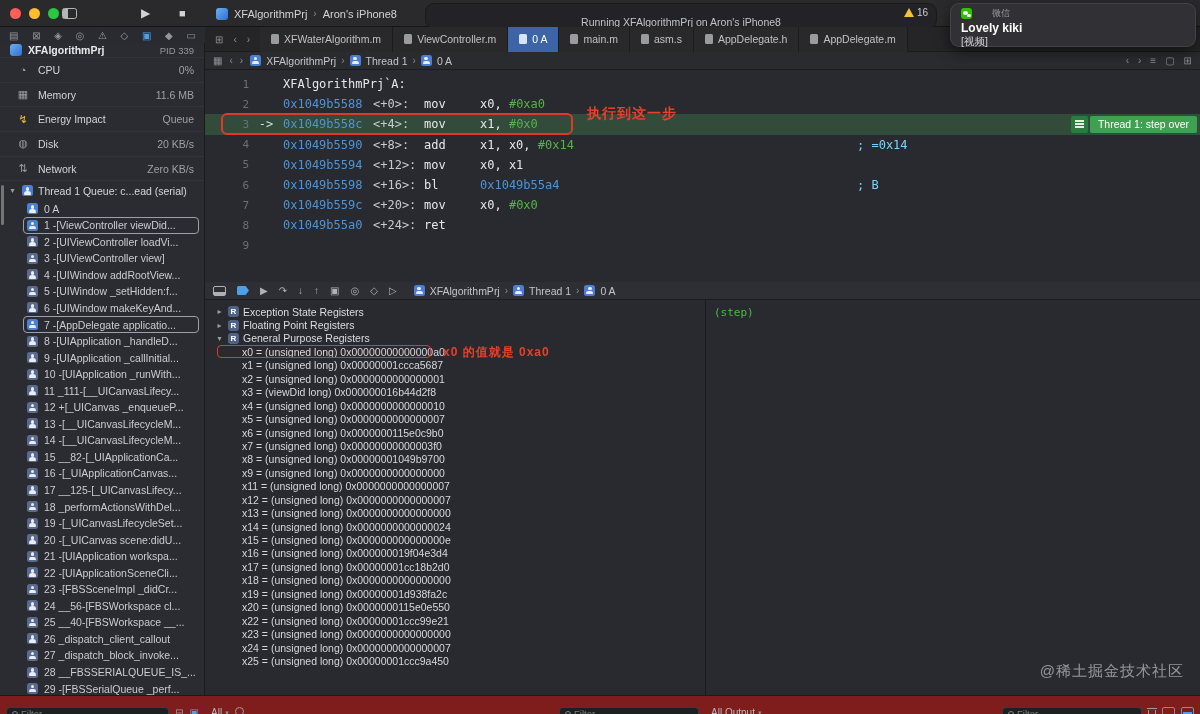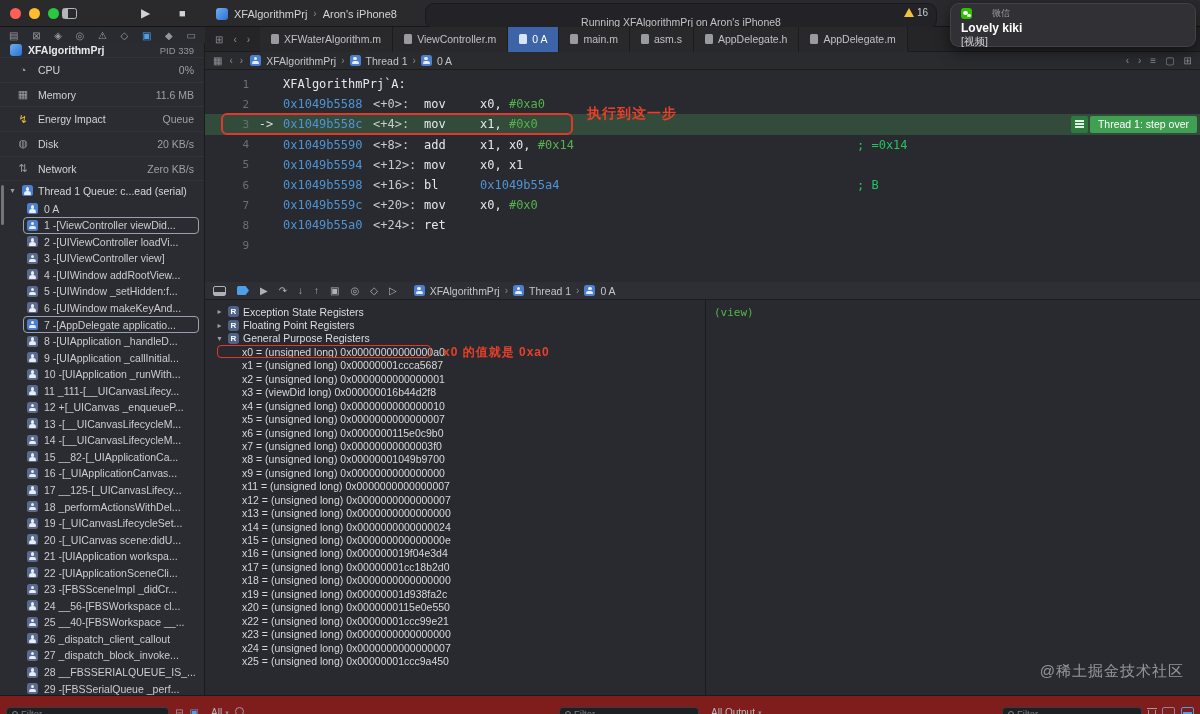--- a/index.html
+++ b/index.html
@@ -82,21 +82,21 @@
 .codeline.current{background:rgba(77,160,95,.28)}
 .lnum{width:44px;text-align:right;color:#6d6e77;font-size:11px;flex:none}
 .iparrow{width:34px;text-align:center;color:#d8d9dc;flex:none}
 .addr{color:#4f94d4}
 .sym{color:#e6e7e9}
 .addrcol{width:90px;flex:none}
 .off{width:51px;color:#c8c9cd;flex:none}
 .mn{width:56px;color:#e6e7e9;flex:none}
 .opsgrp .plain{color:#e6e7e9}
 .imm{color:#55b34a}
-.cmt{position:absolute;left:652px;color:#22c55e}
+.cmt{position:absolute;left:652px;color:#7dd3fc}
 .redbox{position:absolute;left:16px;top:-1px;width:352px;height:22px;border:2px solid #e0392b;border-radius:6px;pointer-events:none}
 .lineannot{position:absolute;left:382px;top:-9px;color:#e8402a;font-size:14px;font-weight:600;font-family:"Liberation Sans",sans-serif;letter-spacing:1px}
 .badge{position:absolute;right:3px;top:1.5px;height:17px;display:flex;gap:2px;font-family:"Liberation Sans",sans-serif}
 .badge-sq{width:17px;height:17px;background:#2d7a40;border-radius:2px;position:relative}
 .badge-sq::before{content:"";position:absolute;left:4px;top:4.5px;width:9px;height:1.5px;background:#dff0e2;box-shadow:0 3px 0 #dff0e2,0 6px 0 #dff0e2}
 .badge-lbl{background:#3fa052;color:#fff;font-size:10.5px;line-height:17px;padding:0 8px;border-radius:2px;white-space:nowrap}
 
 
 .debugbar{position:absolute;left:205px;top:282px;width:995px;height:18px;background:#2e2f34;border-bottom:1px solid #1c1c1e;display:flex;align-items:center;gap:11px;padding:0 8px;font-size:10.5px;color:#b0b1b6}
 .db-ico{font-size:10px;color:#b0b1b6}
@@ -538,21 +538,21 @@
         <div class="regrow">
           <span class="regtext">x24 = (unsigned long) 0x0000000000000007</span>
         </div>
         <div class="regrow">
           <span class="regtext">x25 = (unsigned long) 0x00000001ccc9a450</span>
         </div>
       </div>
   </section>
 
   <section class="console">
-    <div class="lldb">(view)</div>
+    <div class="lldb">(step)</div>
     <div class="watermark">@稀土掘金技术社区</div>
   </section>
 
   <div class="botbar sb">
     <div class="filter grow">
       <span class="mag"></span>
       <input placeholder="Filter" style="">
     </div>
     <span class="sb-ico">⊟</span>
     <span class="sb-ico blue">▣</span>

